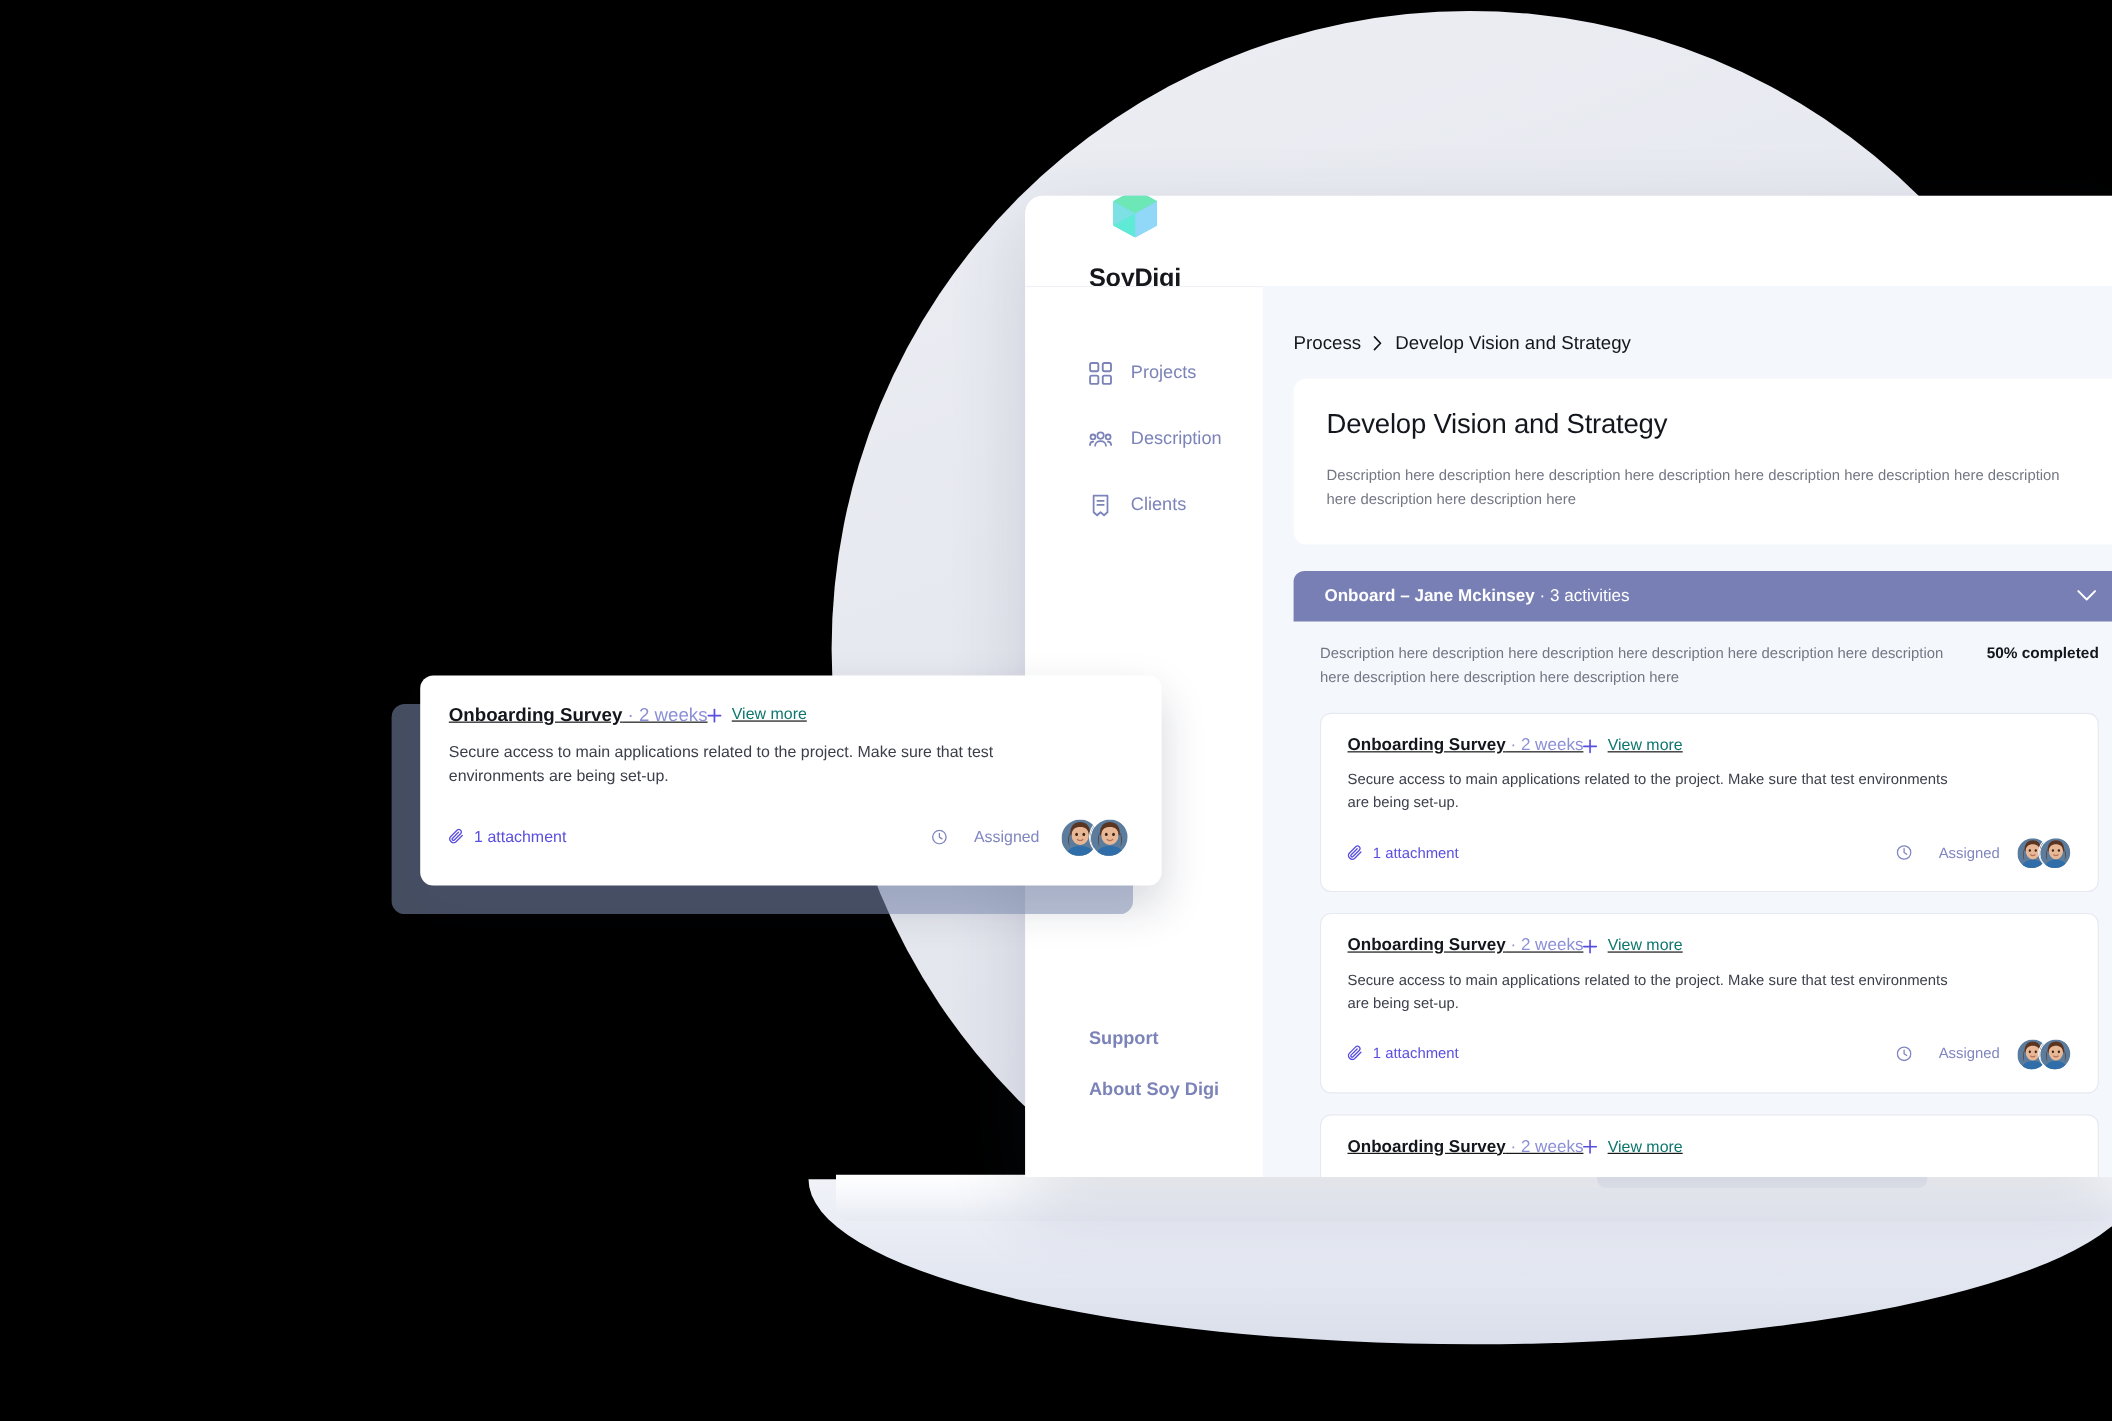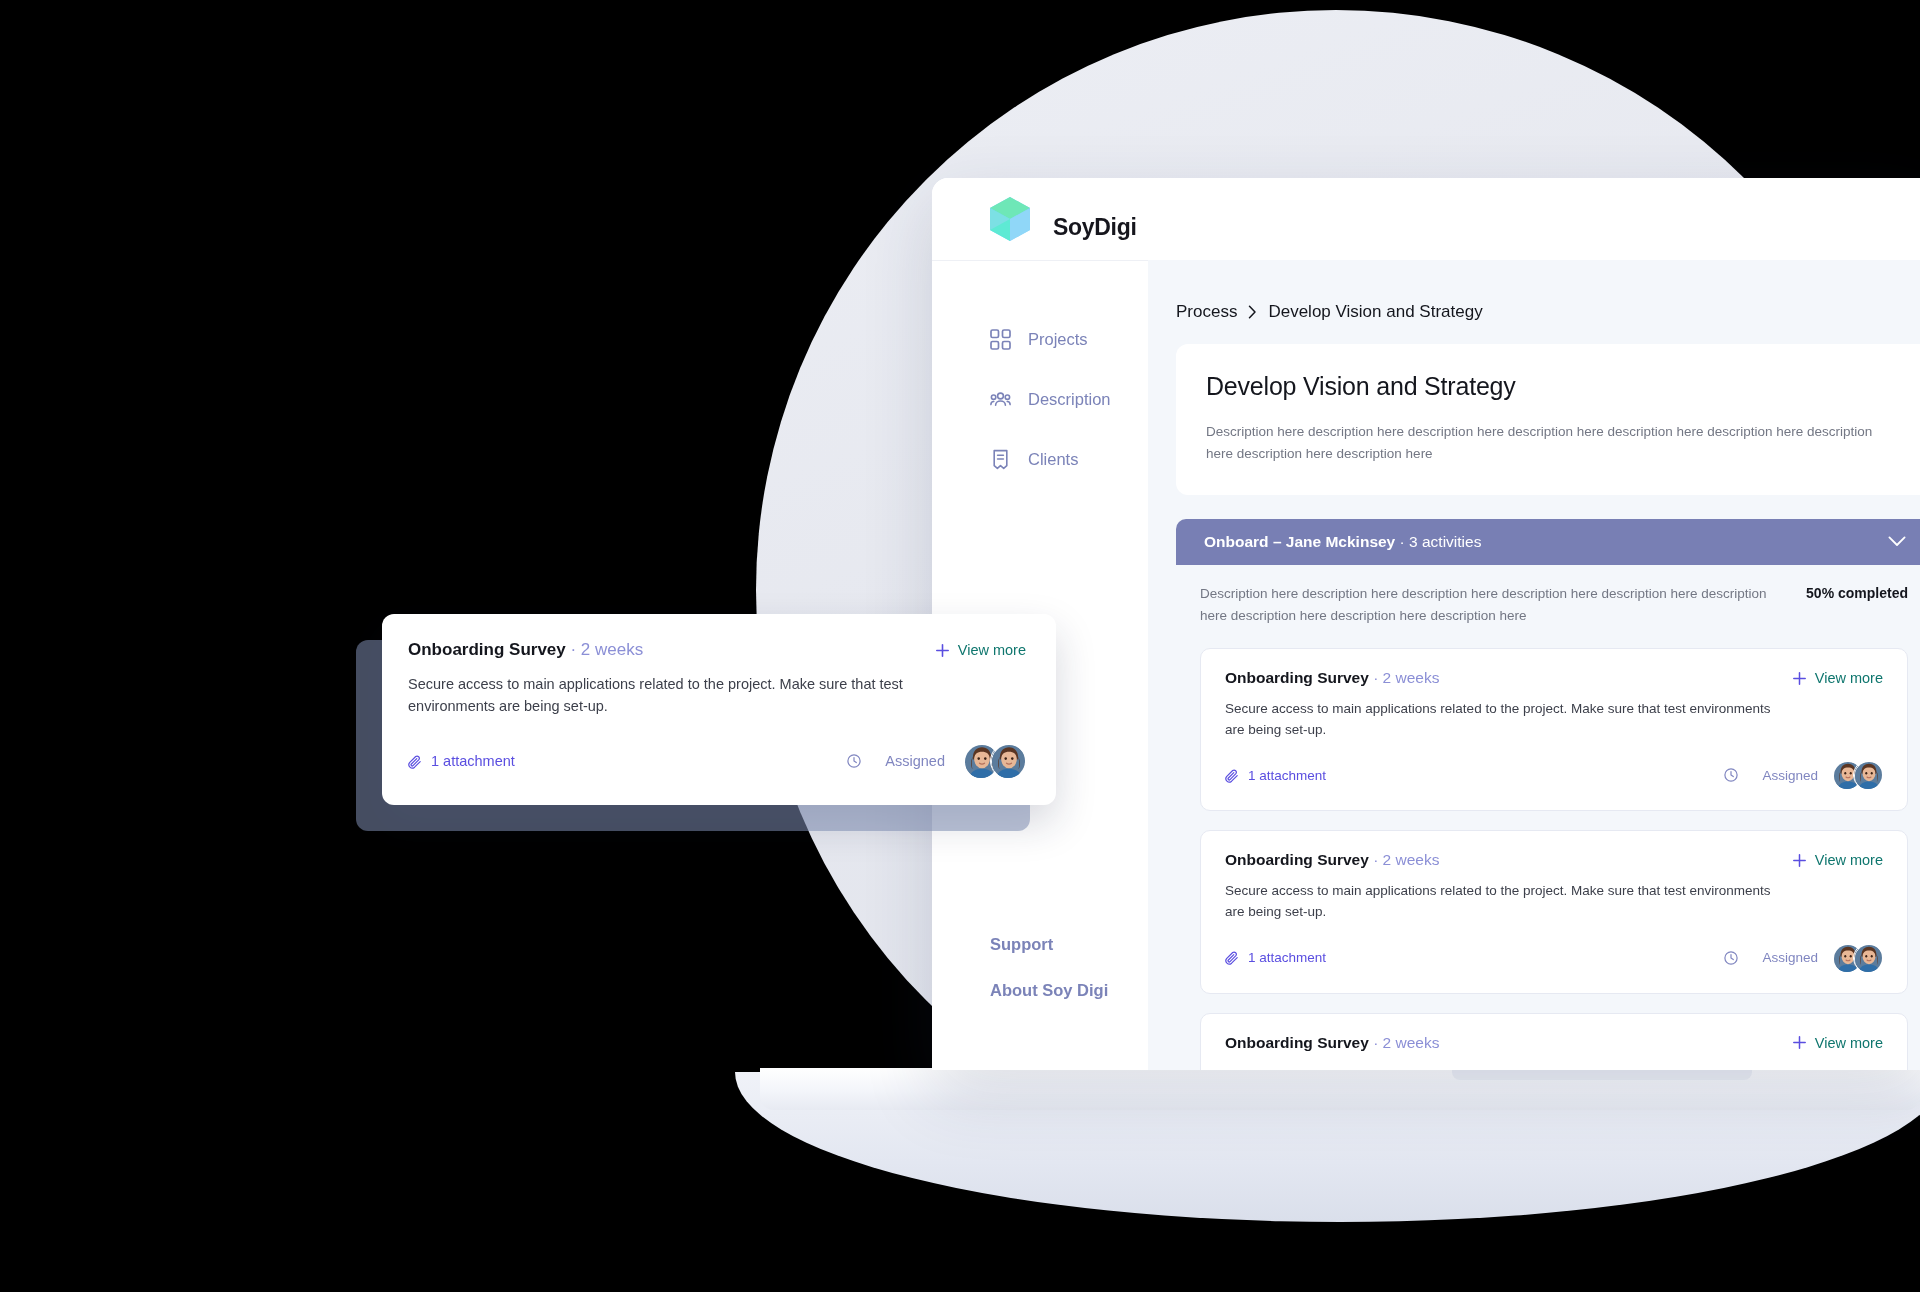--- a/index.html
+++ b/index.html
@@ -77,21 +77,21 @@
 
   .topbar {
     height: 82px;
     flex: 0 0 82px;
     background: #ffffff;
     display: flex;
     align-items: center;
     padding-left: 58px;
   }
 
-  .brand { display: flex; align-items: flex-end; gap: 23px; }
+  .brand { display: flex; align-items: center; gap: 23px; flex-direction: column; }
   .brand-mark { width: 40px; height: 44px; display: block; }
   .brand-name {
     font-size: 23px;
     font-weight: 700;
     color: #16161d;
     letter-spacing: -0.3px;
   }
 
   .body-row { flex: 1; display: flex; min-height: 0; }
 
@@ -228,22 +228,23 @@
   .cards { padding: 22px 24px 0 24px; display: flex; flex-direction: column; gap: 19px; }
   .card {
     background: #ffffff;
     border: 1px solid #e6e9f2;
     border-radius: 10px;
     padding: 20px 24px 20px 24px;
   }
   .card-row1 {
     display: flex;
     align-items: center;
-    justify-content: space-between;
+    justify-content: flex-start;
     margin-bottom: 12px;
+    text-decoration: underline;
   }
   .card-title { font-size: 15.5px; color: #14161d; font-weight: 700; }
   .card-title .dur { color: #8b8fd6; font-weight: 400; }
   .view-more {
     display: flex;
     align-items: center;
     gap: 9px;
     color: #0f766e;
     font-size: 14.5px;
     cursor: pointer;
@@ -257,21 +258,21 @@
     max-width: 560px;
     margin-bottom: 20px;
   }
   .card-row2 {
     display: flex;
     align-items: center;
     justify-content: space-between;
   }
   .attach {
     display: flex;
-    align-items: flex-end;
+    align-items: flex-start;
     gap: 9px;
     color: #5a4ee0;
     font-size: 13.5px;
     cursor: pointer;
   }
   .clip { width: 14px; height: 14px; display: block; }
   .right-meta { display: flex; align-items: center; gap: 14px; }
   .assigned {
     display: flex;
     align-items: center;

